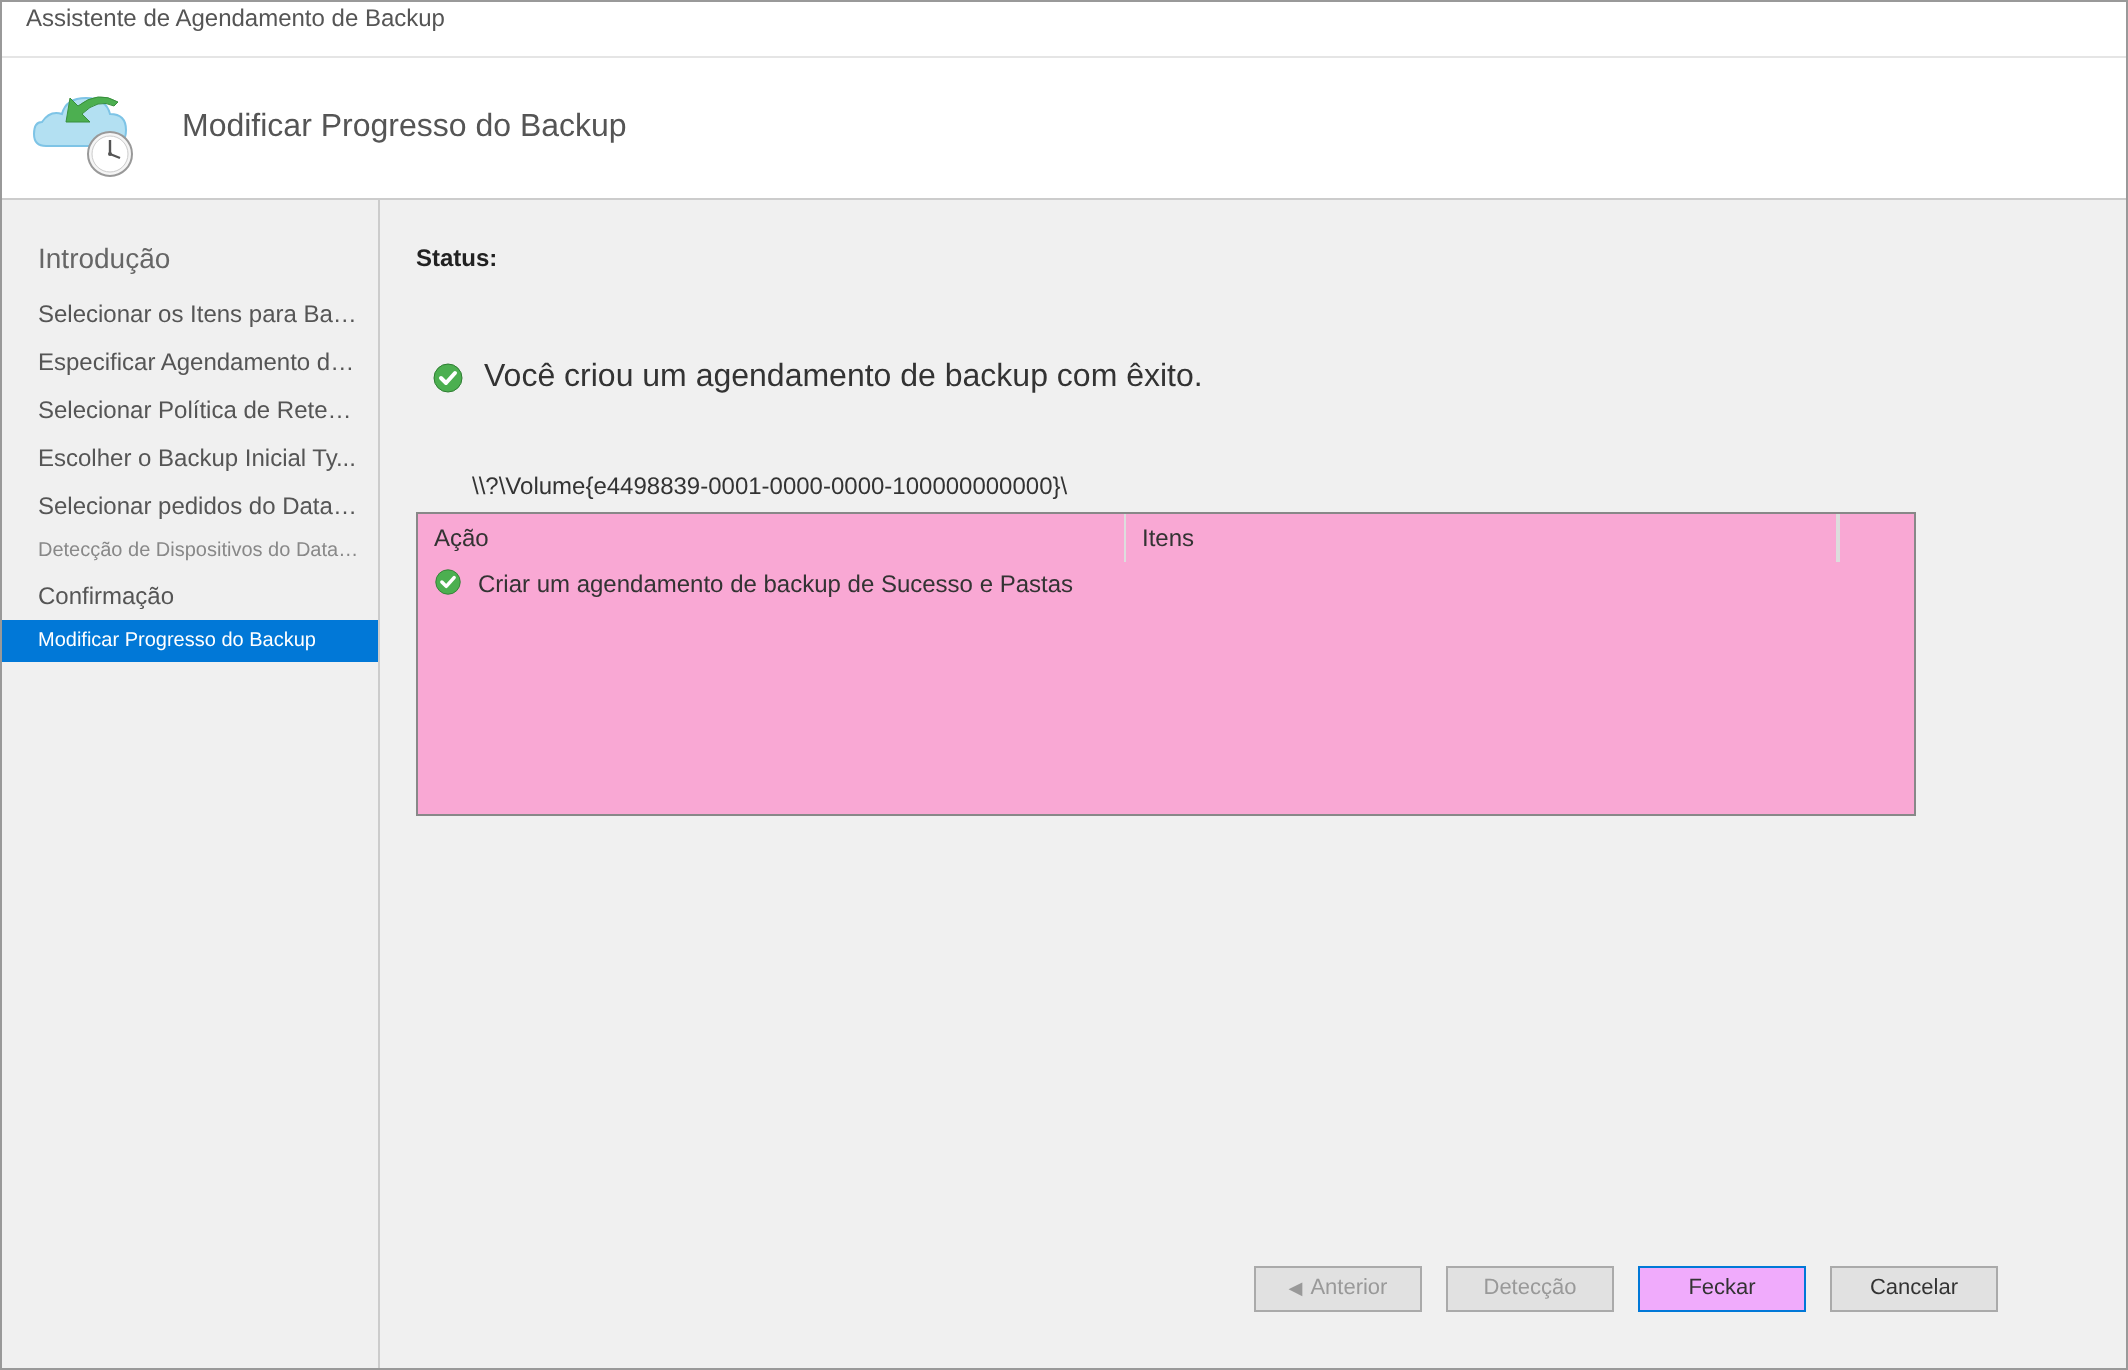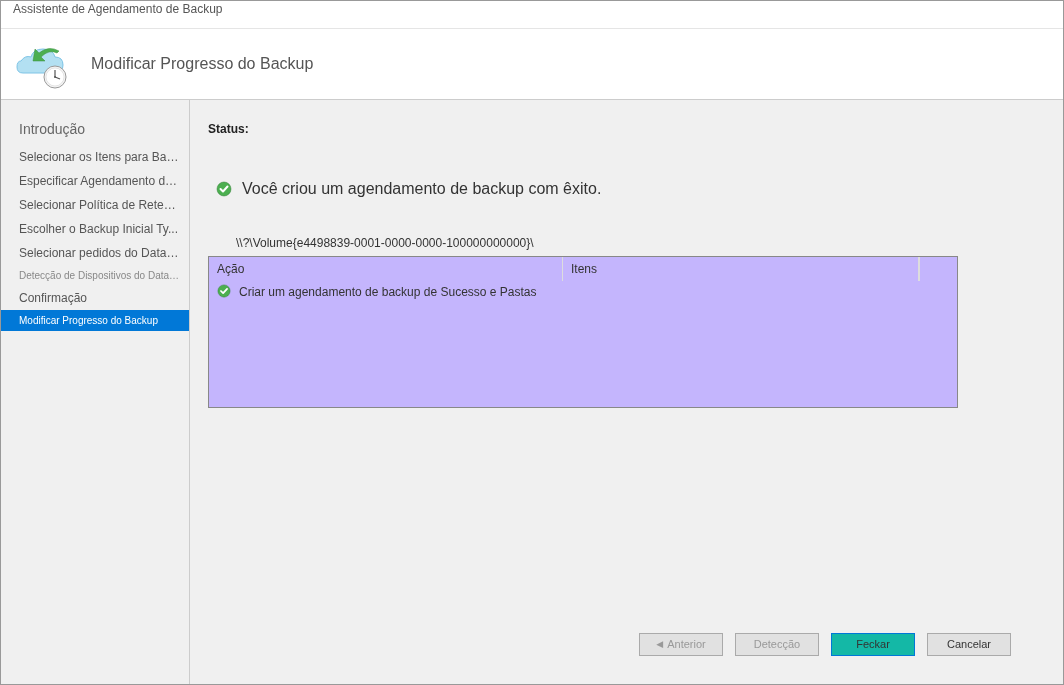--- a/index.html
+++ b/index.html
@@ -79,21 +79,21 @@
       font-size: 10px;
       color: #888;
     }
     .sidebar-item.active {
       background: #0178d7;
       color: #fff;
       font-size: 10px;
     }
     .content {
       flex: 1;
-      padding: 22px 24px 12px 18px;
+      padding: 22px 36px 12px 18px;
       display: flex;
       flex-direction: column;
       position: relative;
     }
     .status-label {
       font-weight: bold;
       font-size: 12px;
       color: #222;
       margin-bottom: 44px;
     }
@@ -114,21 +114,21 @@
       color: #333;
     }
     .volume-path {
       font-size: 12px;
       color: #333;
       margin-left: 28px;
       margin-bottom: 6px;
     }
     .action-table {
       border: 1px solid #888;
-      background: #c4b5fd;
+      background: #f9a8d4;
       width: 750px;
       height: 152px;
       margin-left: 0;
     }
     .table-header {
       display: flex;
       border-bottom: 1px solid transparent;
     }
     .th {
       padding: 5px 8px;
@@ -185,21 +185,21 @@
       background: #e1e1e1;
       color: #333;
       cursor: pointer;
       display: flex;
       align-items: center;
       justify-content: center;
       gap: 4px;
     }
     .btn.primary {
       border: 1px solid #0078d7;
-      background: #14b8a6;
+      background: #f0abfc;
       color: #333;
     }
     .btn.disabled {
       color: #999;
       cursor: default;
     }
     .chevron {
       font-size: 9px;
       color: #999;
     }

